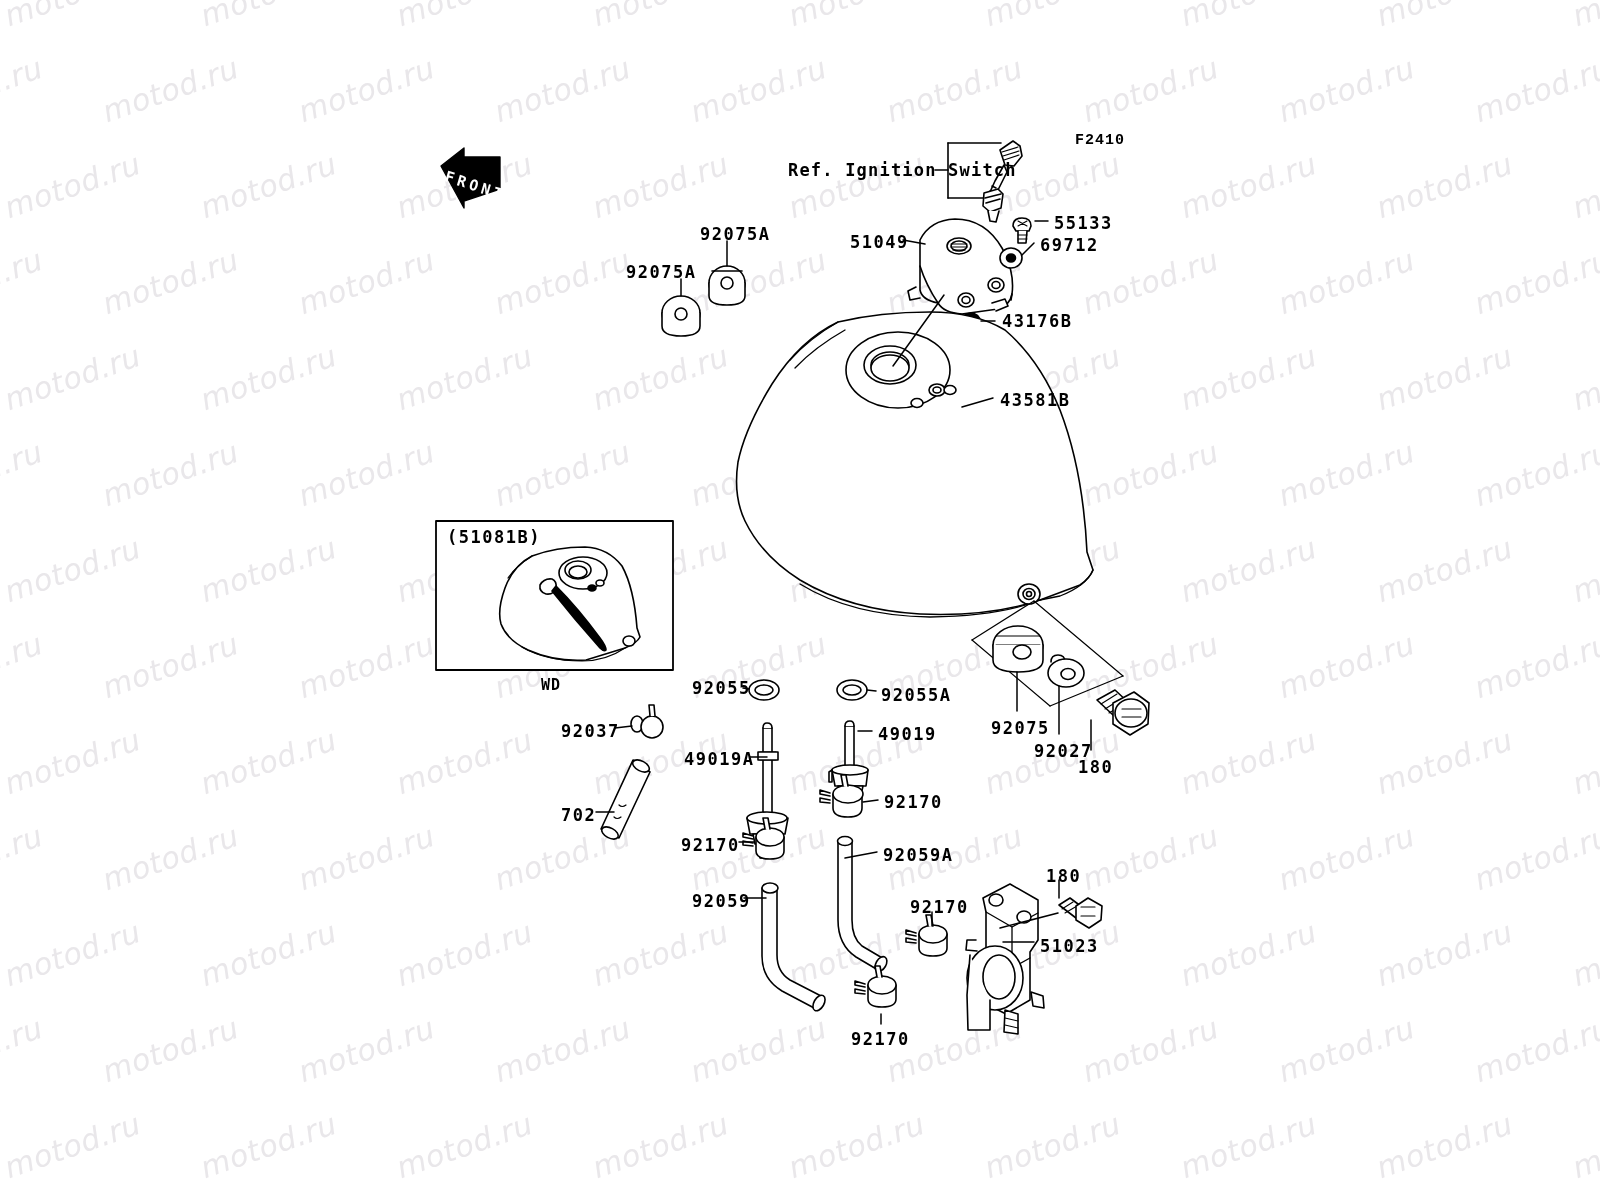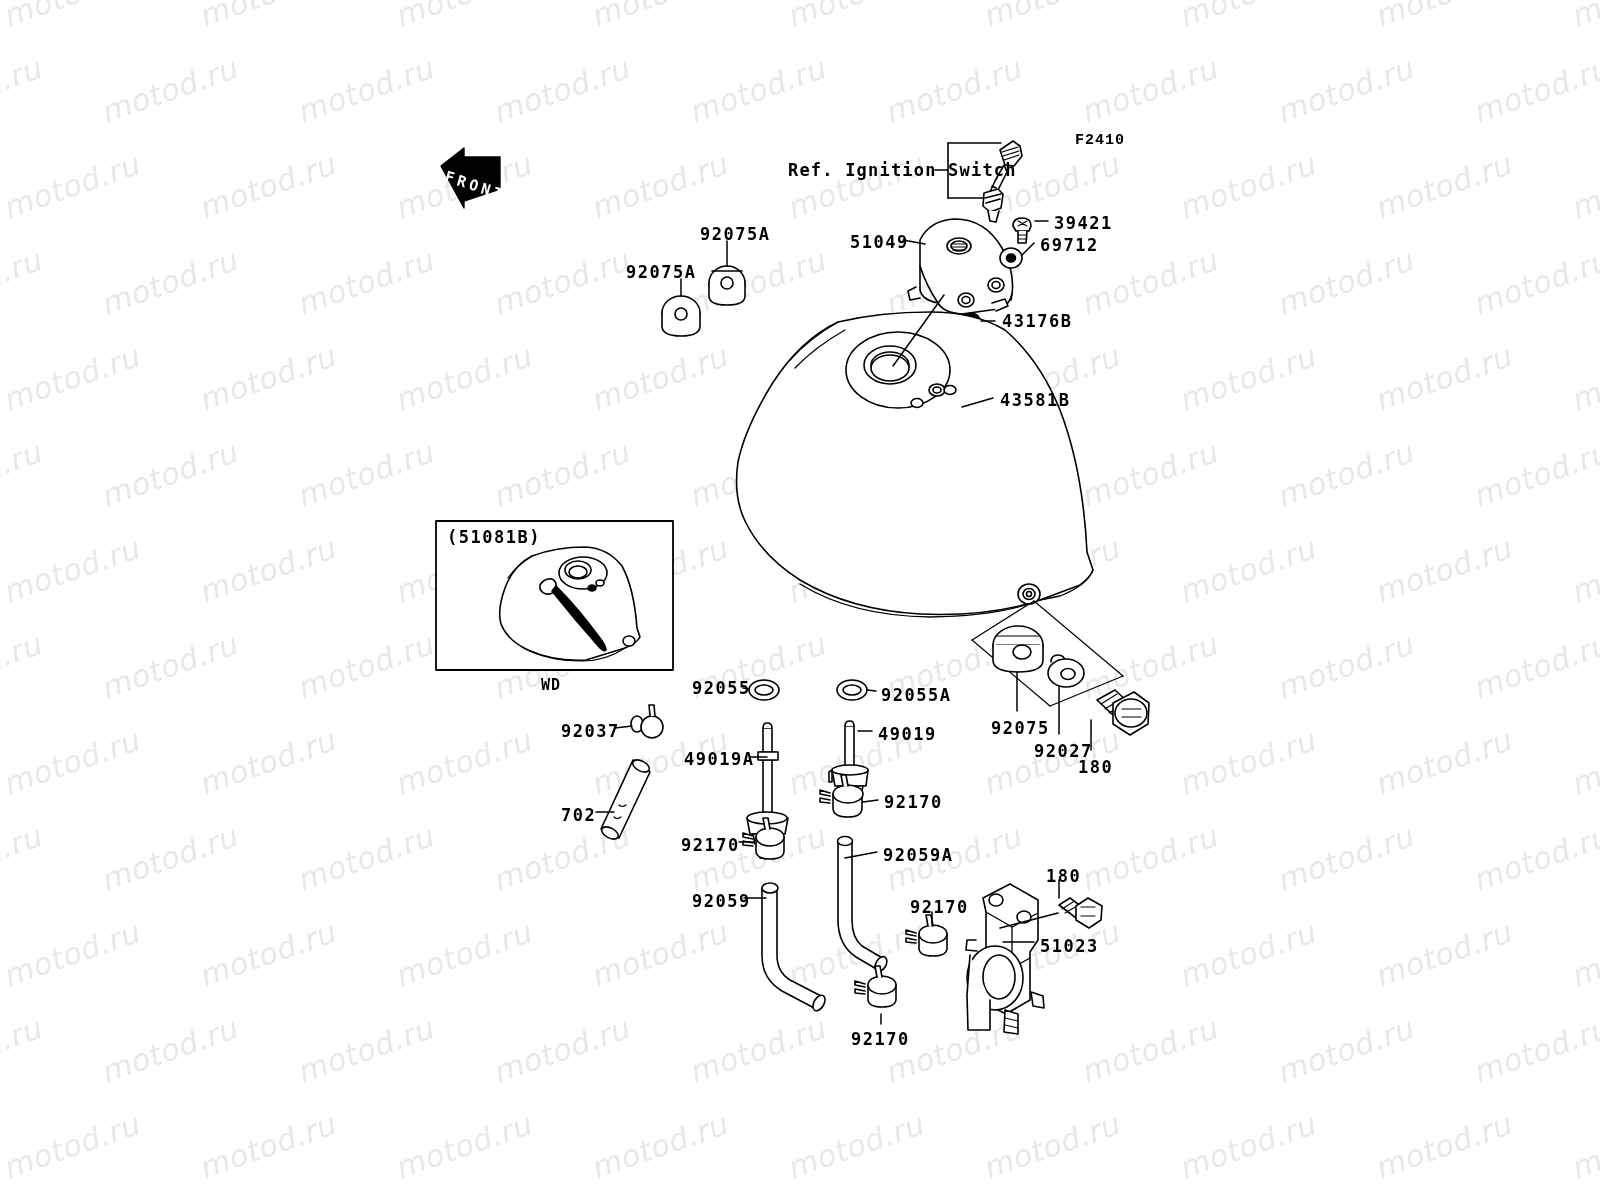--- a/index.html
+++ b/index.html
@@ -561,21 +561,21 @@
   <div class="lbl ref" style="left:788px; top:160px;">Ref. Ignition Switch</div>
 
   <div class="lbl" style="left:447px; top:527px;">(51081B)</div>
 
   <div class="lbl wd" style="left:541px; top:676px;">WD</div>
 
   <div id="callout-layer">
       <div class="lbl" style="left: 626px; top: 262px;">92075A</div>
       <div class="lbl" style="left: 700px; top: 224px;">92075A</div>
       <div class="lbl" style="left: 850px; top: 232px;">51049</div>
-      <div class="lbl" style="left: 1054px; top: 213px;">39421</div>
+      <div class="lbl" style="left: 1054px; top: 213px;">55133</div>
       <div class="lbl" style="left: 1040px; top: 235px;">69712</div>
       <div class="lbl" style="left: 1002px; top: 311px;">43176B</div>
       <div class="lbl" style="left: 1000px; top: 390px;">43581B</div>
       <div class="lbl" style="left: 692px; top: 678px;">92055</div>
       <div class="lbl" style="left: 881px; top: 685px;">92055A</div>
       <div class="lbl" style="left: 878px; top: 724px; text-align: right;">49019</div>
       <div class="lbl" style="left: 684px; top: 749px;">49019A</div>
       <div class="lbl" style="left: 561px; top: 721px;">92037</div>
       <div class="lbl" style="left: 561px; top: 805px;">702</div>
       <div class="lbl" style="left: 884px; top: 792px;">92170</div>

